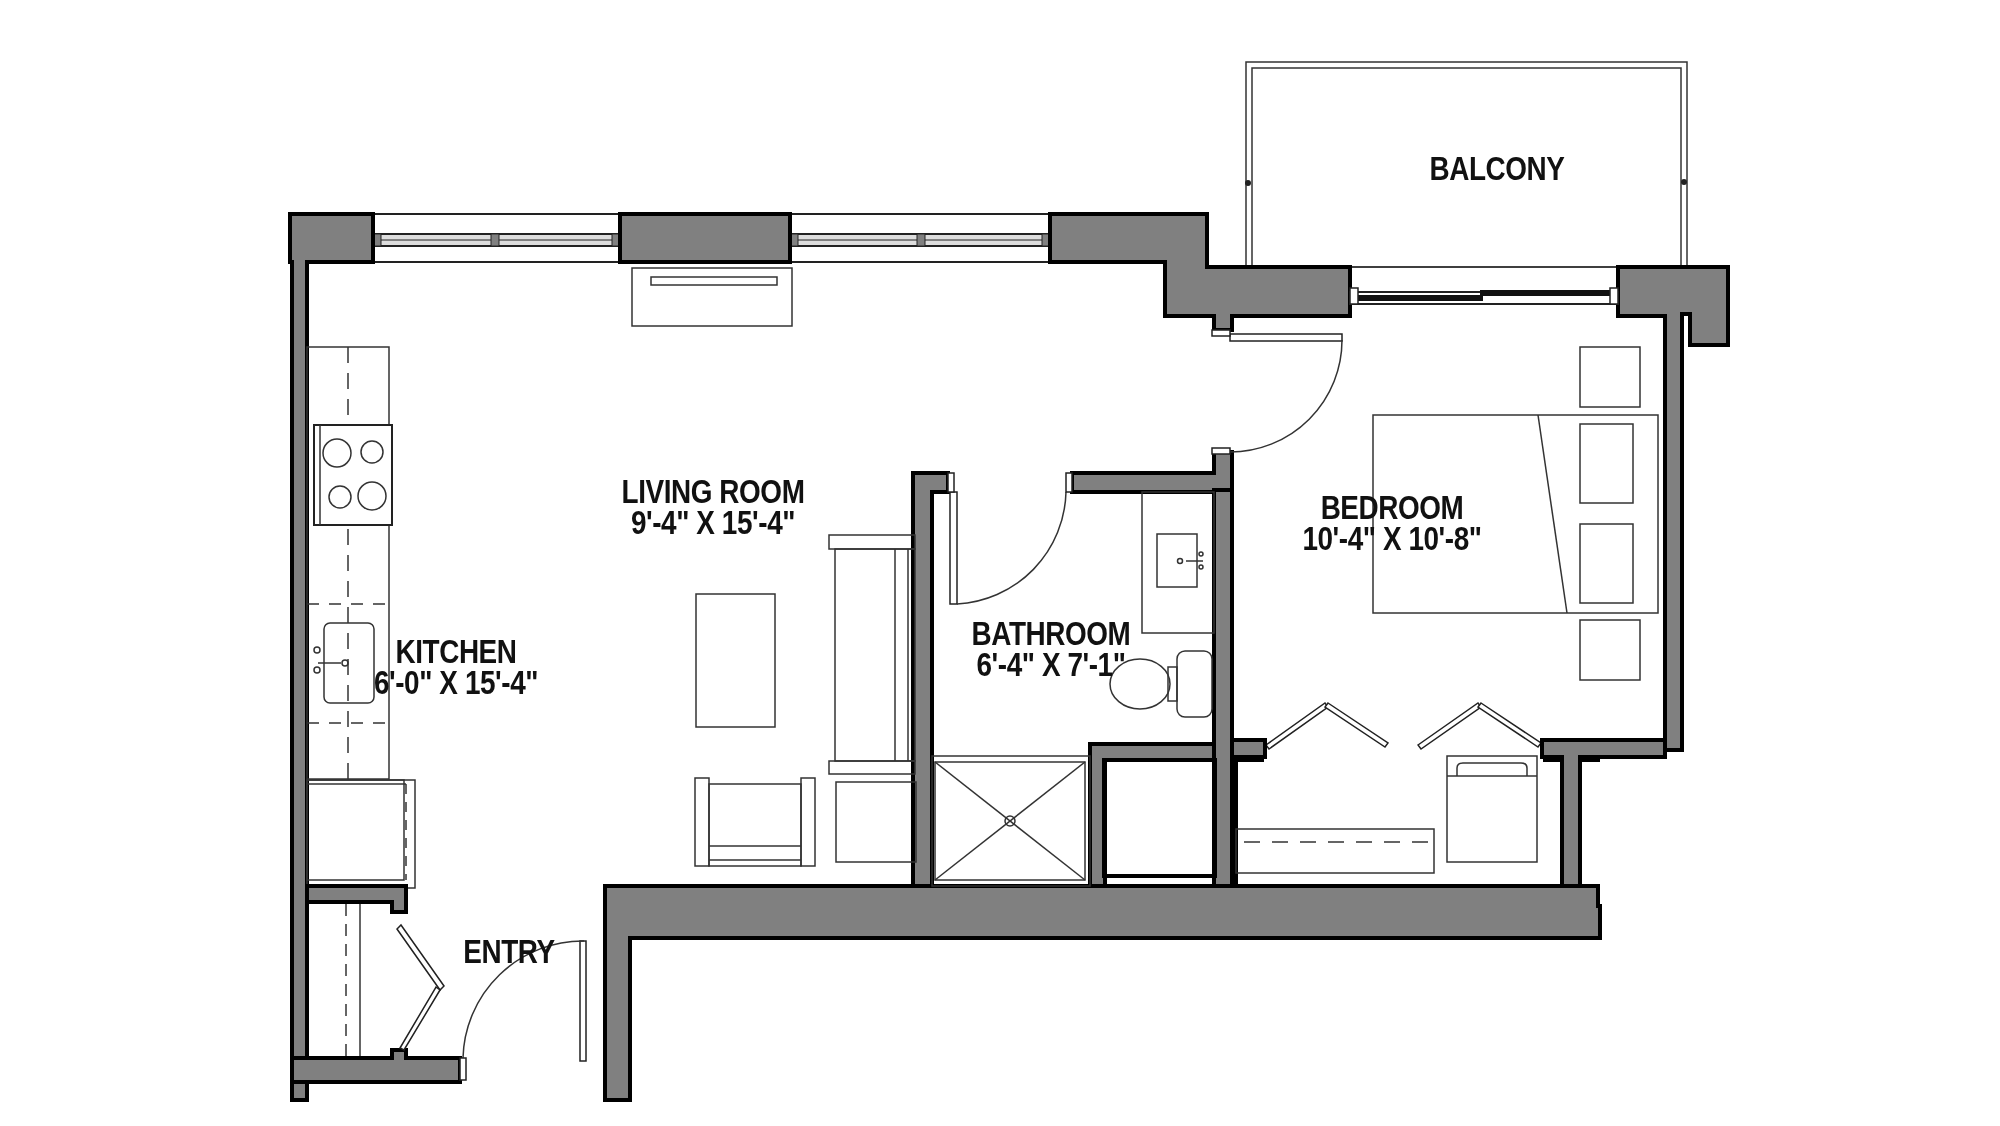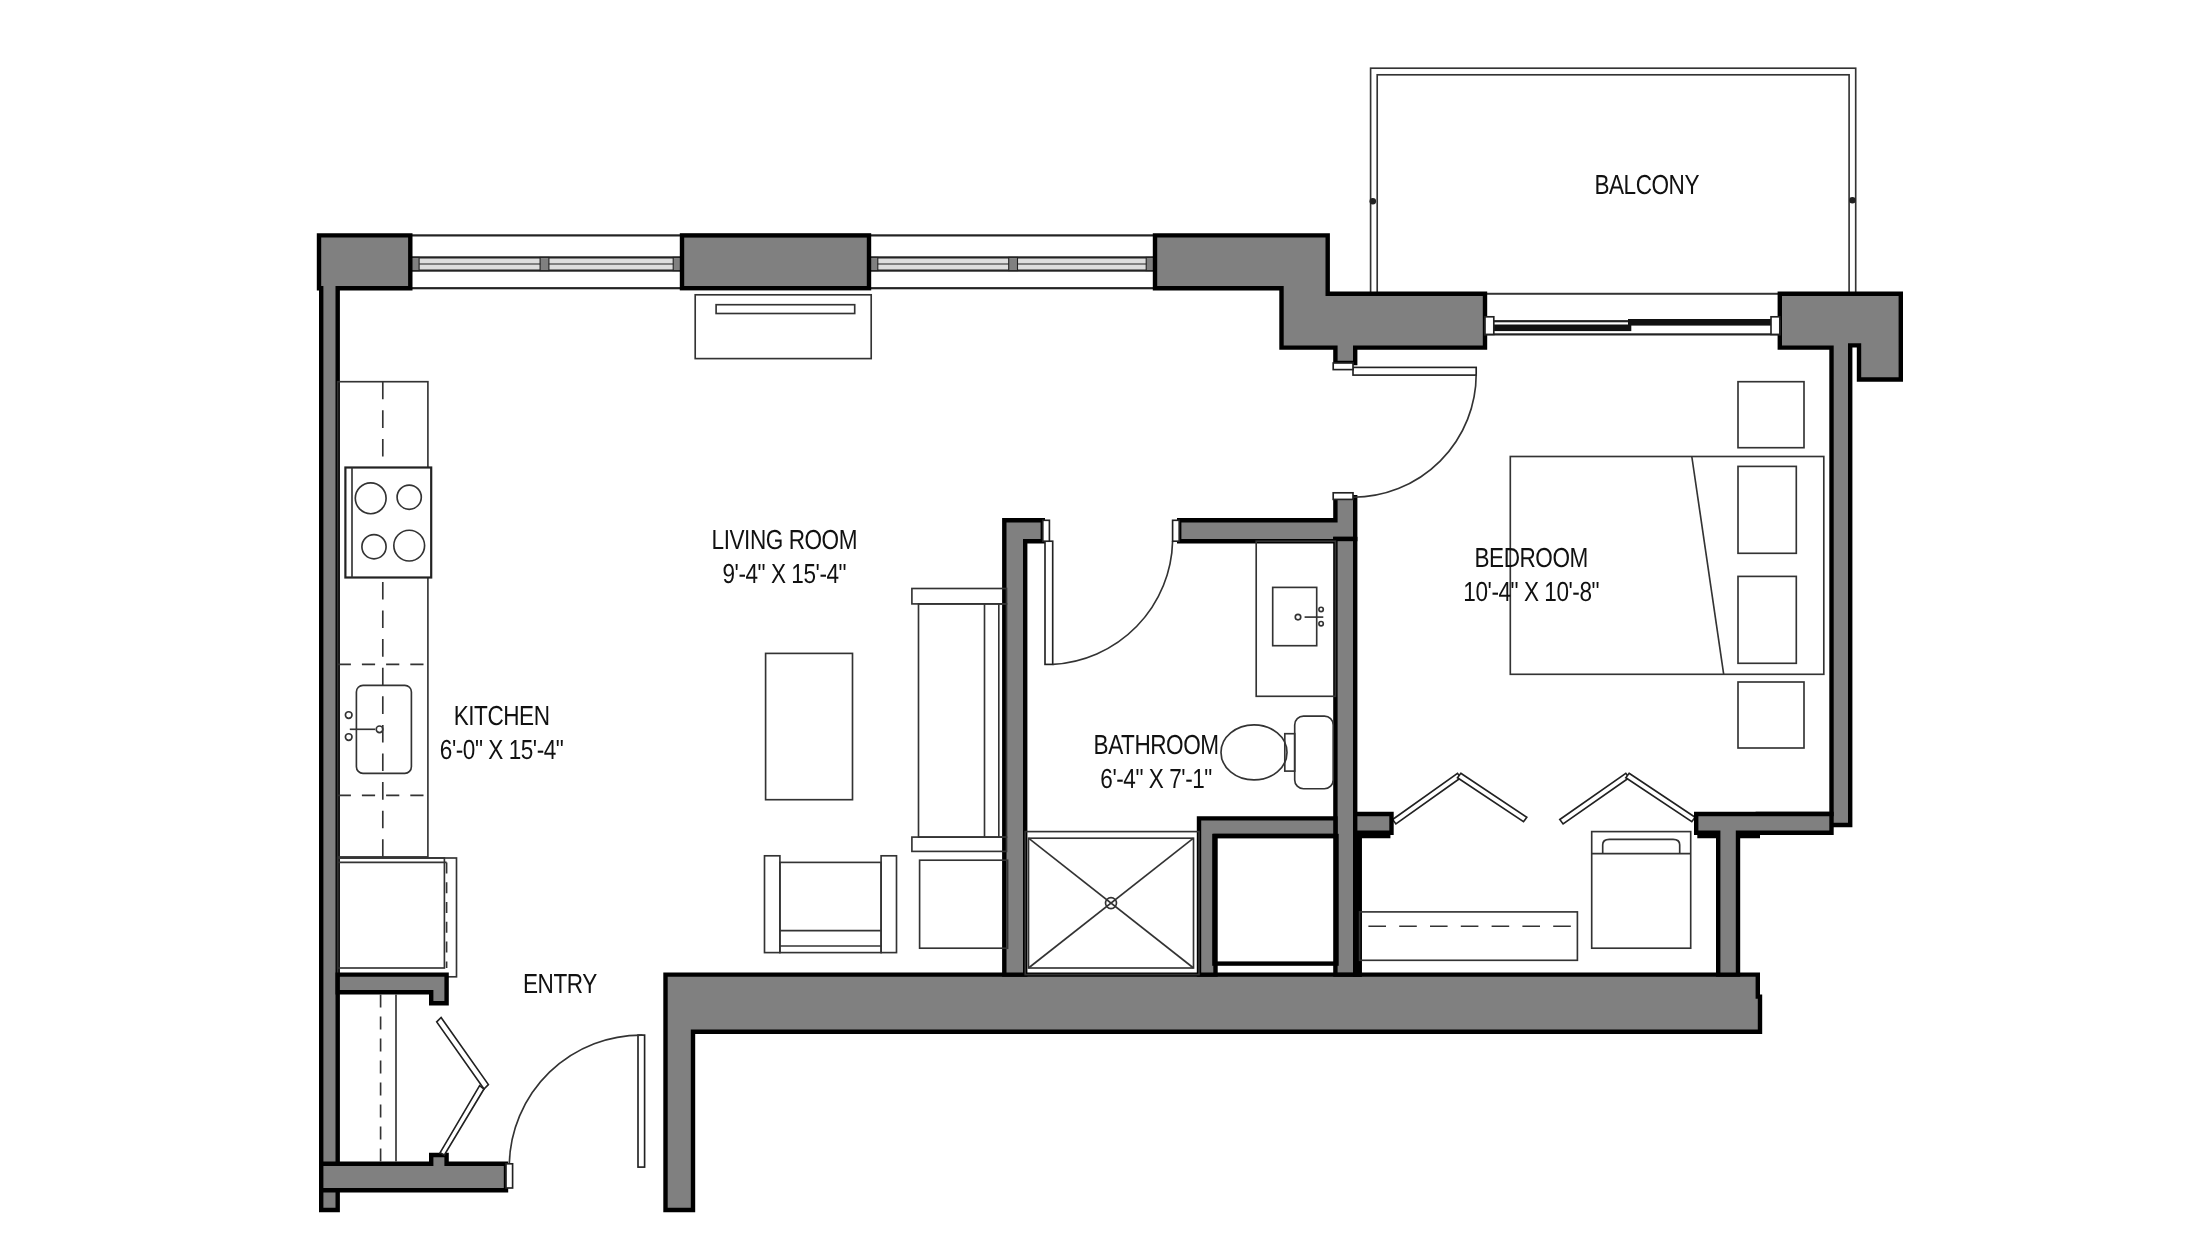--- a/index.html
+++ b/index.html
@@ -2,21 +2,21 @@
 <html><head>
 <meta charset="utf-8">
 <style>
   html,body{margin:0;padding:0;background:#ffffff;}
   body{width:2000px;height:1126px;overflow:hidden;position:relative;font-family:"Liberation Sans","DejaVu Sans",sans-serif;}
   #plan{position:absolute;left:0;top:0;width:2000px;height:1126px;}
   .wall{fill:#808080;stroke:#000;stroke-width:4;stroke-linejoin:miter;}
   .thin{fill:none;stroke:#333;stroke-width:1.5;}
   .white{fill:#fff;stroke:#222;stroke-width:2;}
   .dash{fill:none;stroke:#333;stroke-width:2;stroke-dasharray:16 10;}
-  .lbl{position:absolute;transform:translateX(-50%);text-align:center;color:#111;font-size:25px;line-height:31px;letter-spacing:-0.5px;white-space:nowrap;transform-origin:center;}
+  .lbl{position:absolute;transform:translateX(-50%);text-align:center;color:#111;font-size:34px;line-height:31px;letter-spacing:-0.5px;white-space:nowrap;transform-origin:center;font-weight:bold;}
   .lbl span{display:block;transform:scaleX(0.82);}
 </style>
 </head>
 <body>
 
 <svg id="plan" viewBox="0 0 2000 1126" xmlns="http://www.w3.org/2000/svg">
 
   <g>
     <rect x="1246" y="62" width="441" height="205" class="thin"></rect>
     <rect x="1252" y="68" width="429" height="199" class="thin"></rect>
@@ -218,23 +218,23 @@
   <span>BALCONY</span>
 </div>
 <div class="lbl" style="left:713px;top:476px;">
   <span>LIVING ROOM</span>
   <span>9'-4" X 15'-4"</span>
 </div>
 <div class="lbl" style="left:456px;top:636px;">
   <span>KITCHEN</span>
   <span>6'-0" X 15'-4"</span>
 </div>
-<div class="lbl" style="left:1051px;top:618px;margin-top:44px;">
+<div class="lbl" style="left:1051px;top:618px;">
   <span>BATHROOM</span>
   <span>6'-4" X 7'-1"</span>
 </div>
 <div class="lbl" style="left:1392px;top:492px;">
   <span>BEDROOM</span>
   <span>10'-4" X 10'-8"</span>
 </div>
-<div class="lbl" style="left:509px;top:880px;">
+<div class="lbl" style="left:509px;top:936px;">
   <span>ENTRY</span>
 </div>
 
 </body></html>

